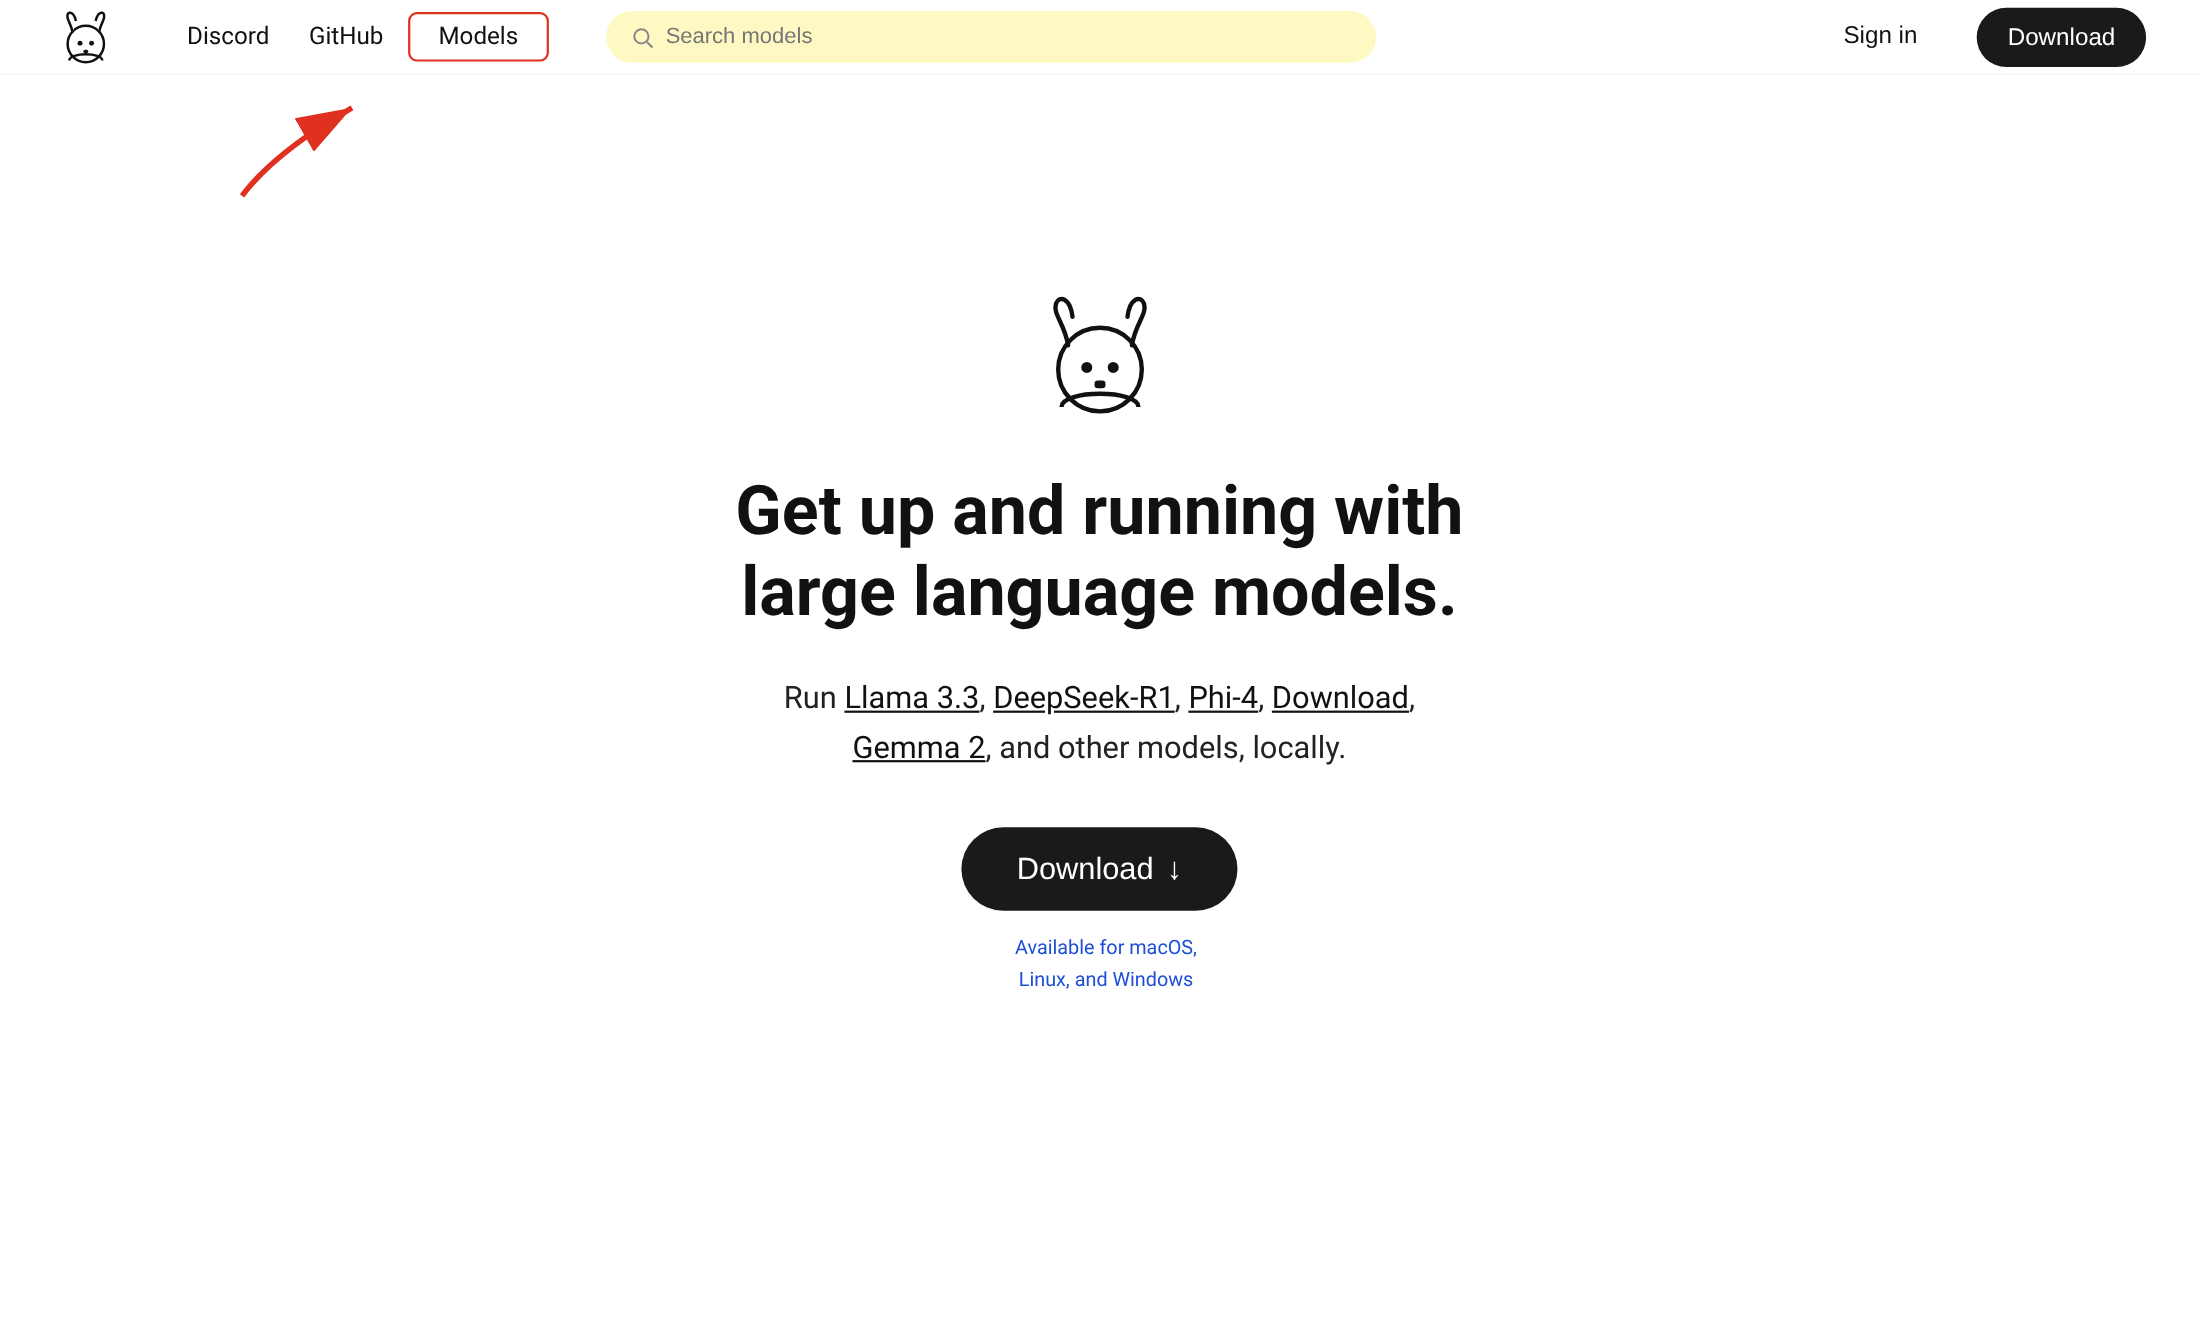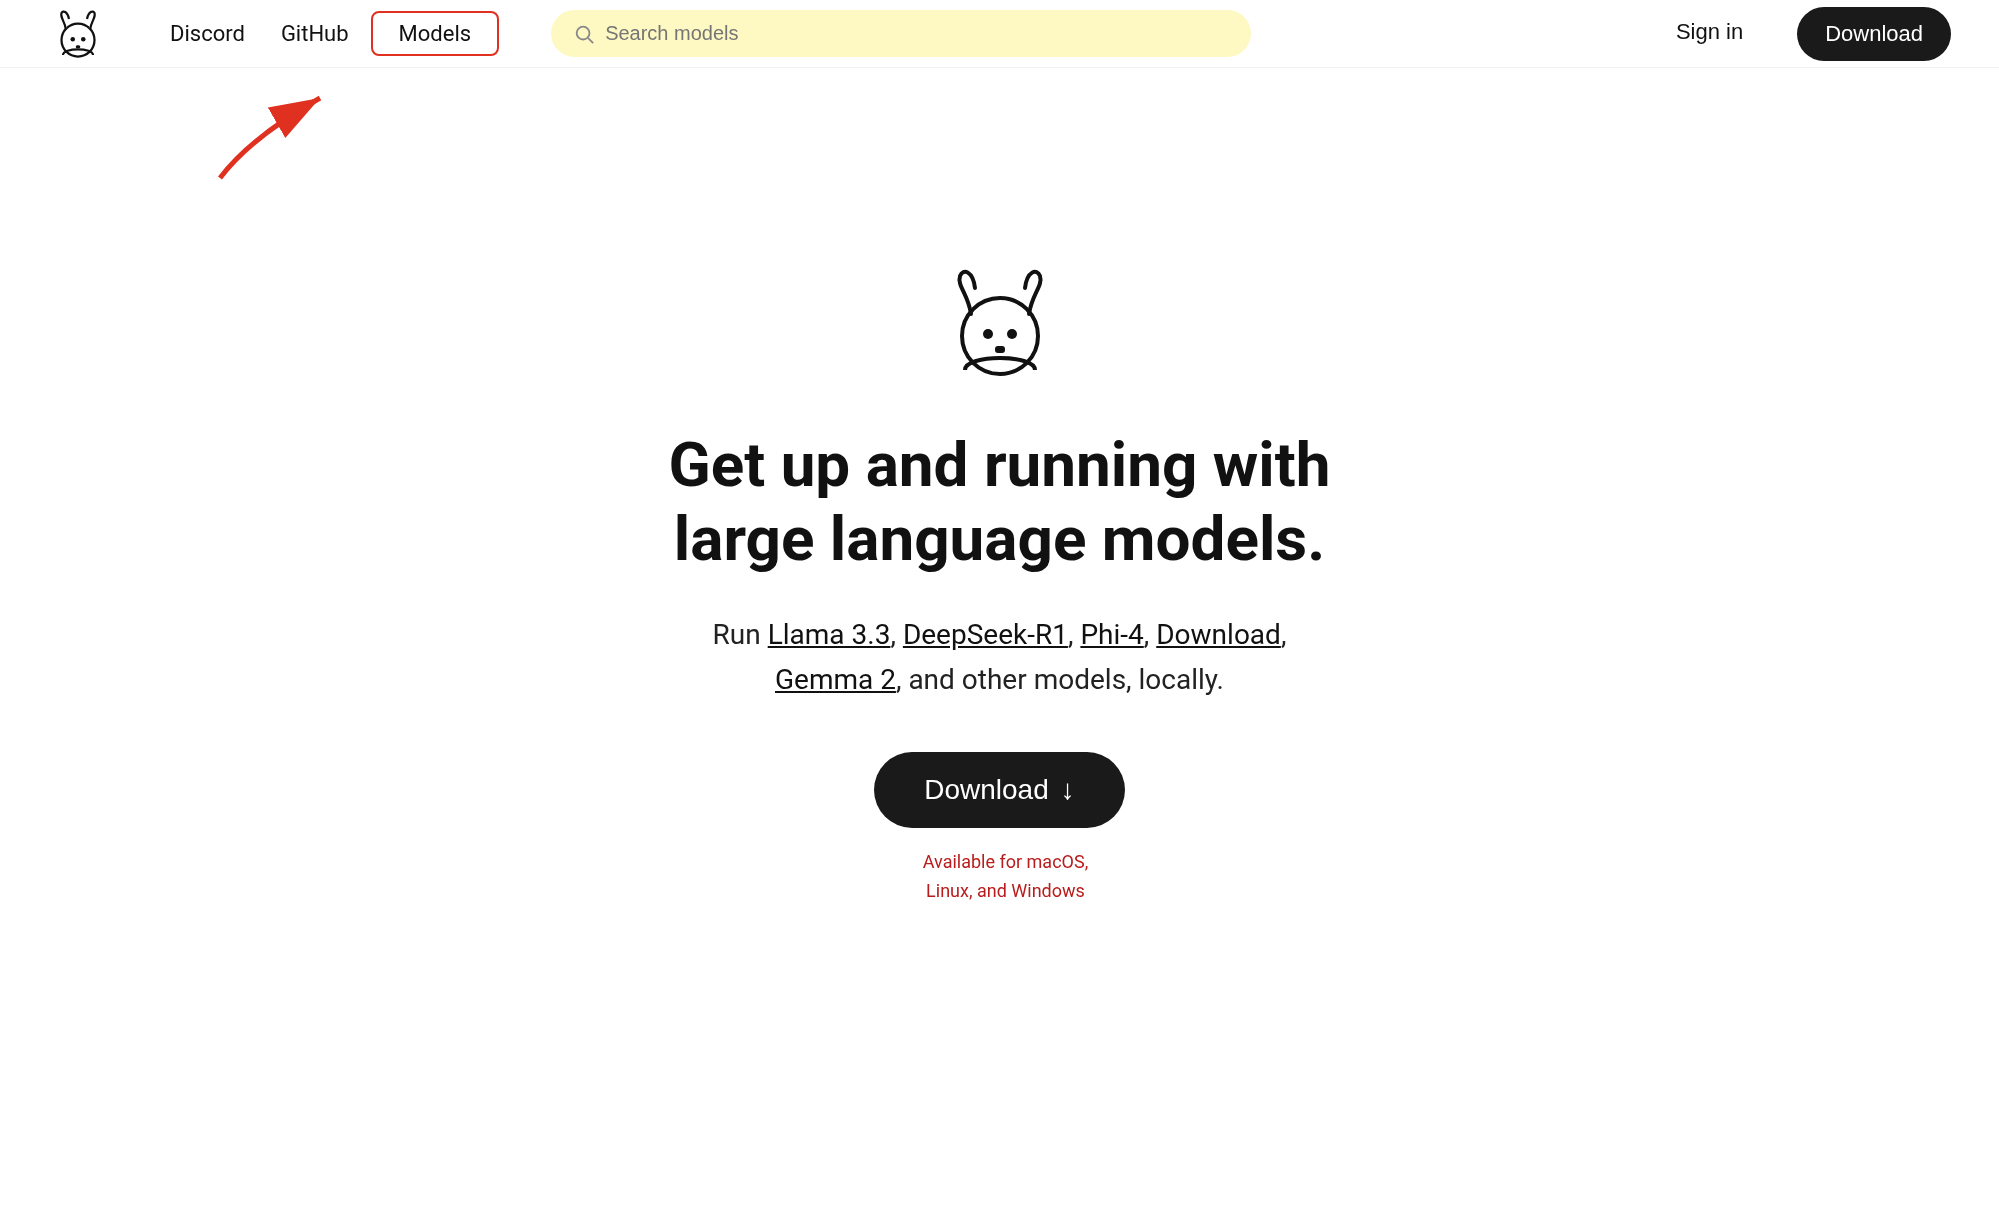--- a/index.html
+++ b/index.html
@@ -183,21 +183,21 @@
       border: none;
       padding: 22px 50px;
       border-radius: 50px;
       cursor: pointer;
       font-weight: 500;
       margin-bottom: 20px;
     }
 
     .available-text {
       font-size: 18px;
-      color: #b91c1c;
+      color: #1d4ed8;
       line-height: 1.6;
       margin-left: 12px;
     }
   </style>
 </head>
 <body>
 
 <nav class="navbar">
 
   <div class="logo-area">

